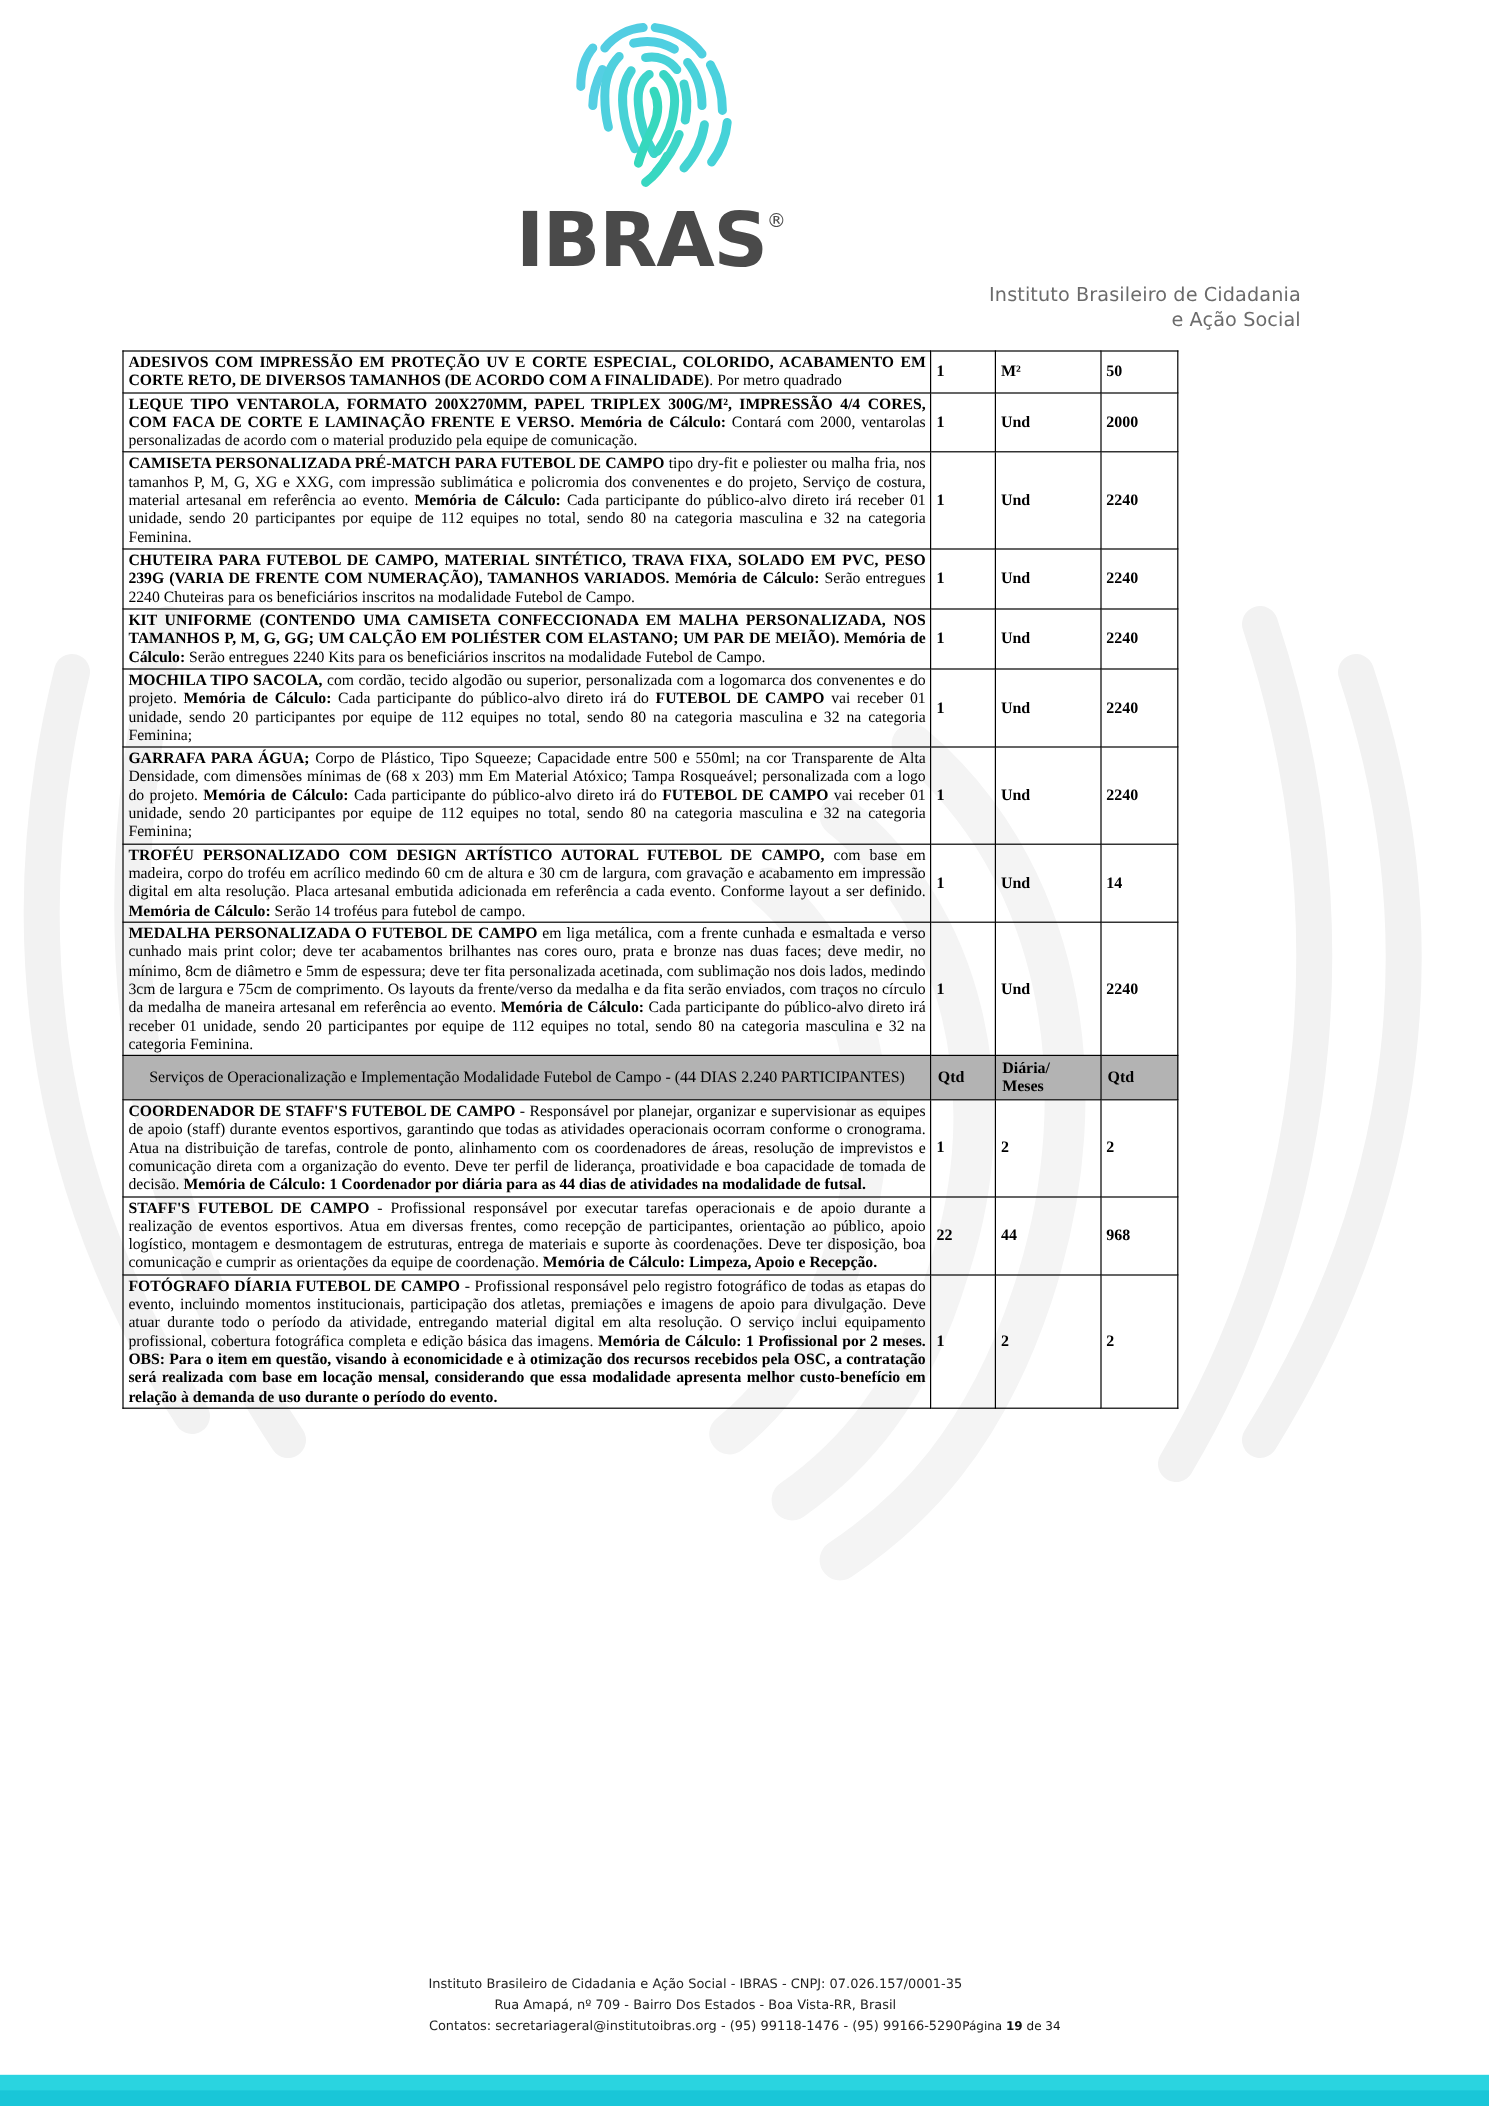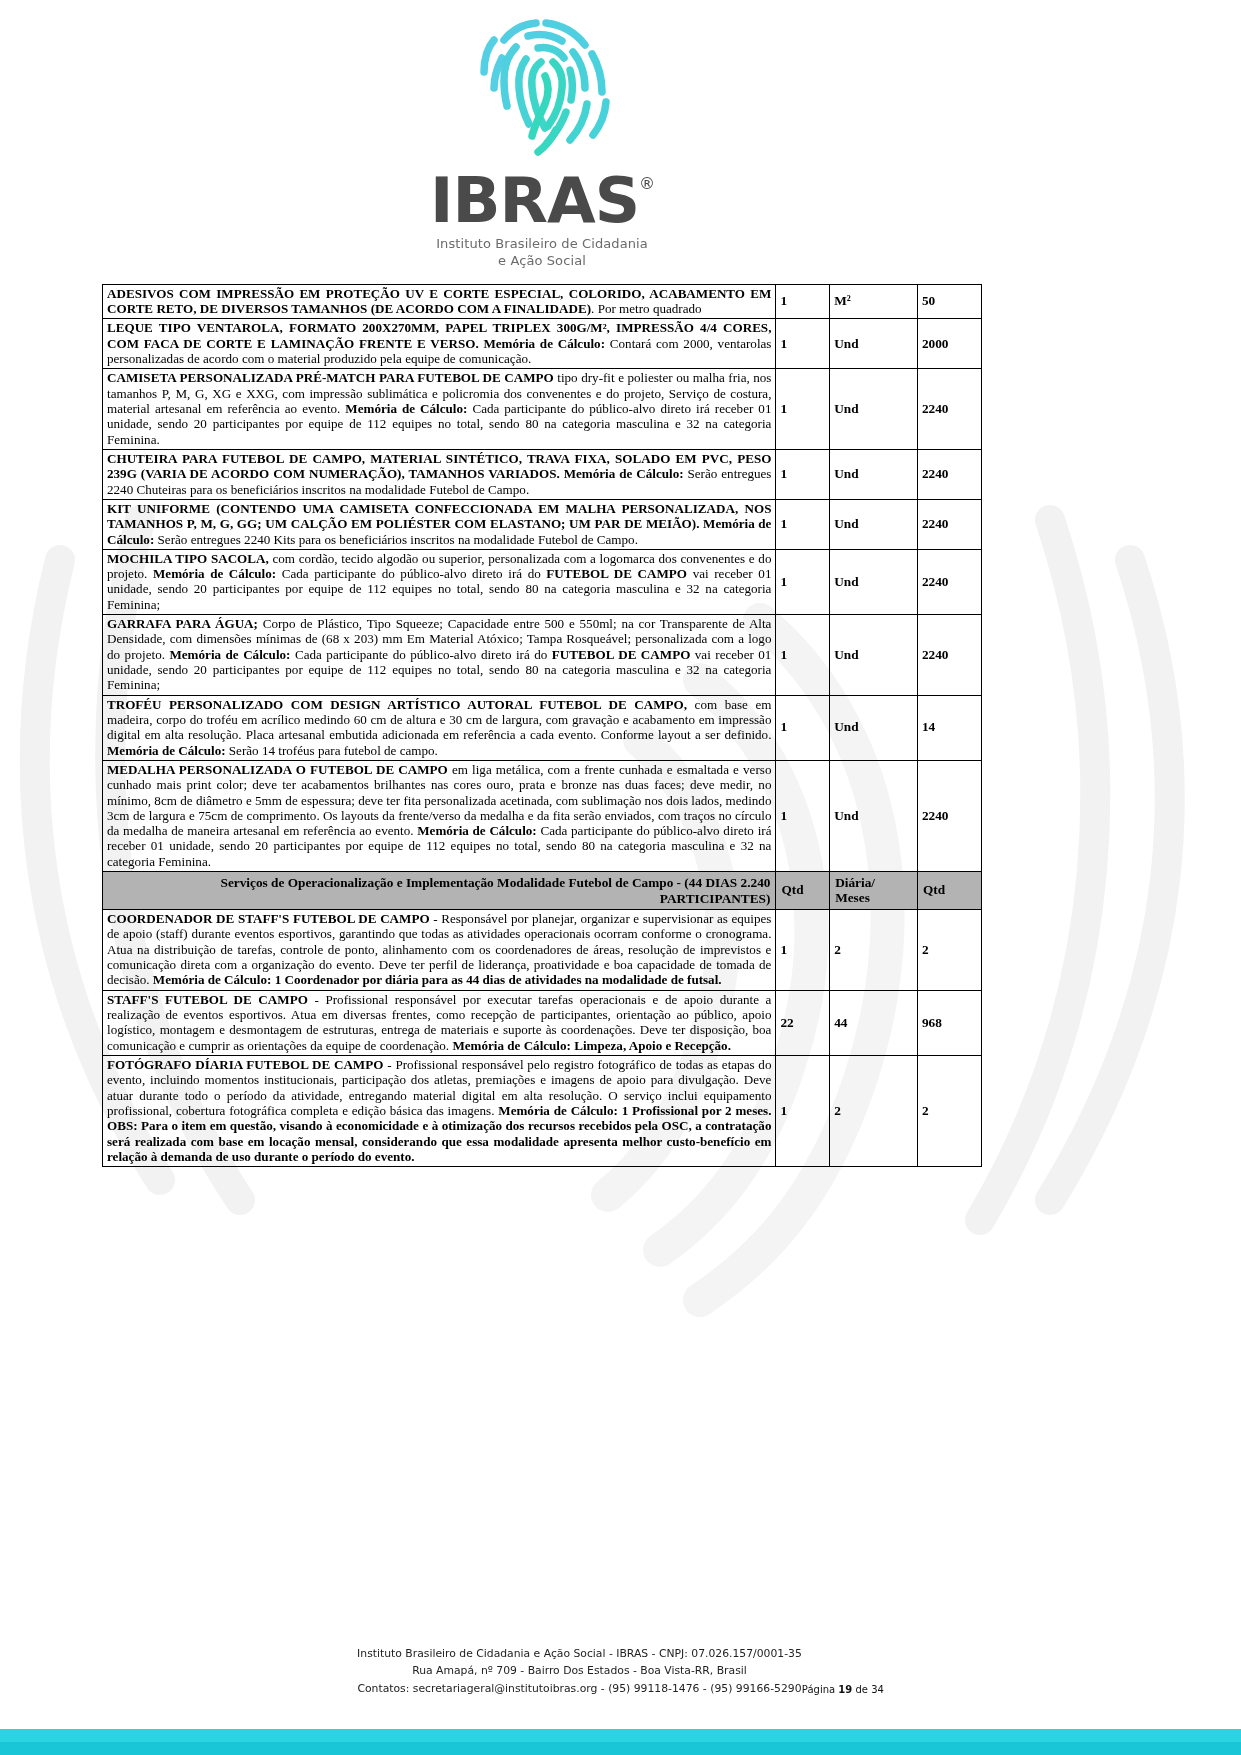--- a/index.html
+++ b/index.html
@@ -55,25 +55,26 @@
   }
   .logo-reg {
     font-size: 16px;
     vertical-align: top;
     position: relative;
     top: 6px;
     font-weight: normal;
   }
   .logo-sub {
     font-family: "DejaVu Sans", sans-serif;
-    font-size: 13px;
+    font-size: 16px;
     color: #6b6b6b;
     line-height: 1.35;
     margin-top: 3px;
     letter-spacing: 0.1px;
+    text-align: right;
   }
 
   
   .tbl-wrap {
     margin: 14px auto 0 auto;
     width: 880px;
   }
   table.items {
     width: 880px;
     border-collapse: collapse;
@@ -99,23 +100,23 @@
   }
   .col-desc { width: 652px; }
   .col-qtd1 { width: 52px; }
   .col-unit { width: 85px; }
   .col-qtd2 { width: 62px; }
 
   b, strong { font-weight: bold; }
 
   tr.section-head td {
     background: #b3b3b3;
-    font-weight: bold;
+    font-weight: normal;
     font-size: 13.3px;
-    text-align: right;
+    text-align: center;
     vertical-align: middle;
     padding: 3px 5px;
   }
   tr.section-head td.hdr-c {
     text-align: left;
     font-weight: bold;
     line-height: 1.12;
   }
 
   
@@ -234,21 +235,21 @@
             <td class="num">Und</td>
             <td class="num">2000</td>
           </tr>
           <tr>
             <td class="desc"><b>CAMISETA PERSONALIZADA PRÉ-MATCH PARA FUTEBOL DE CAMPO</b> tipo dry-fit e poliester ou malha fria, nos tamanhos P, M, G, XG e XXG, com impressão sublimática e policromia dos convenentes e do projeto, Serviço de costura, material artesanal em referência ao evento. <b>Memória de Cálculo:</b> Cada participante do público-alvo direto irá receber 01 unidade, sendo 20 participantes por equipe de 112 equipes no total, sendo 80 na categoria masculina e 32 na categoria Feminina.</td>
             <td class="num">1</td>
             <td class="num">Und</td>
             <td class="num">2240</td>
           </tr>
           <tr>
-            <td class="desc"><b>CHUTEIRA PARA FUTEBOL DE CAMPO, MATERIAL SINTÉTICO, TRAVA FIXA, SOLADO EM PVC, PESO 239G (VARIA DE ACORDO COM NUMERAÇÃO), TAMANHOS VARIADOS. Memória de Cálculo:</b> Serão entregues 2240 Chuteiras para os beneficiários inscritos na modalidade Futebol de Campo.</td>
+            <td class="desc"><b>CHUTEIRA PARA FUTEBOL DE CAMPO, MATERIAL SINTÉTICO, TRAVA FIXA, SOLADO EM PVC, PESO 239G (VARIA DE FRENTE COM NUMERAÇÃO), TAMANHOS VARIADOS. Memória de Cálculo:</b> Serão entregues 2240 Chuteiras para os beneficiários inscritos na modalidade Futebol de Campo.</td>
             <td class="num">1</td>
             <td class="num">Und</td>
             <td class="num">2240</td>
           </tr>
           <tr>
             <td class="desc"><b>KIT UNIFORME (CONTENDO UMA CAMISETA CONFECCIONADA EM MALHA PERSONALIZADA, NOS TAMANHOS P, M, G, GG; UM CALÇÃO EM POLIÉSTER COM ELASTANO; UM PAR DE MEIÃO). Memória de Cálculo:</b> Serão entregues 2240 Kits para os beneficiários inscritos na modalidade Futebol de Campo.</td>
             <td class="num">1</td>
             <td class="num">Und</td>
             <td class="num">2240</td>
           </tr>

